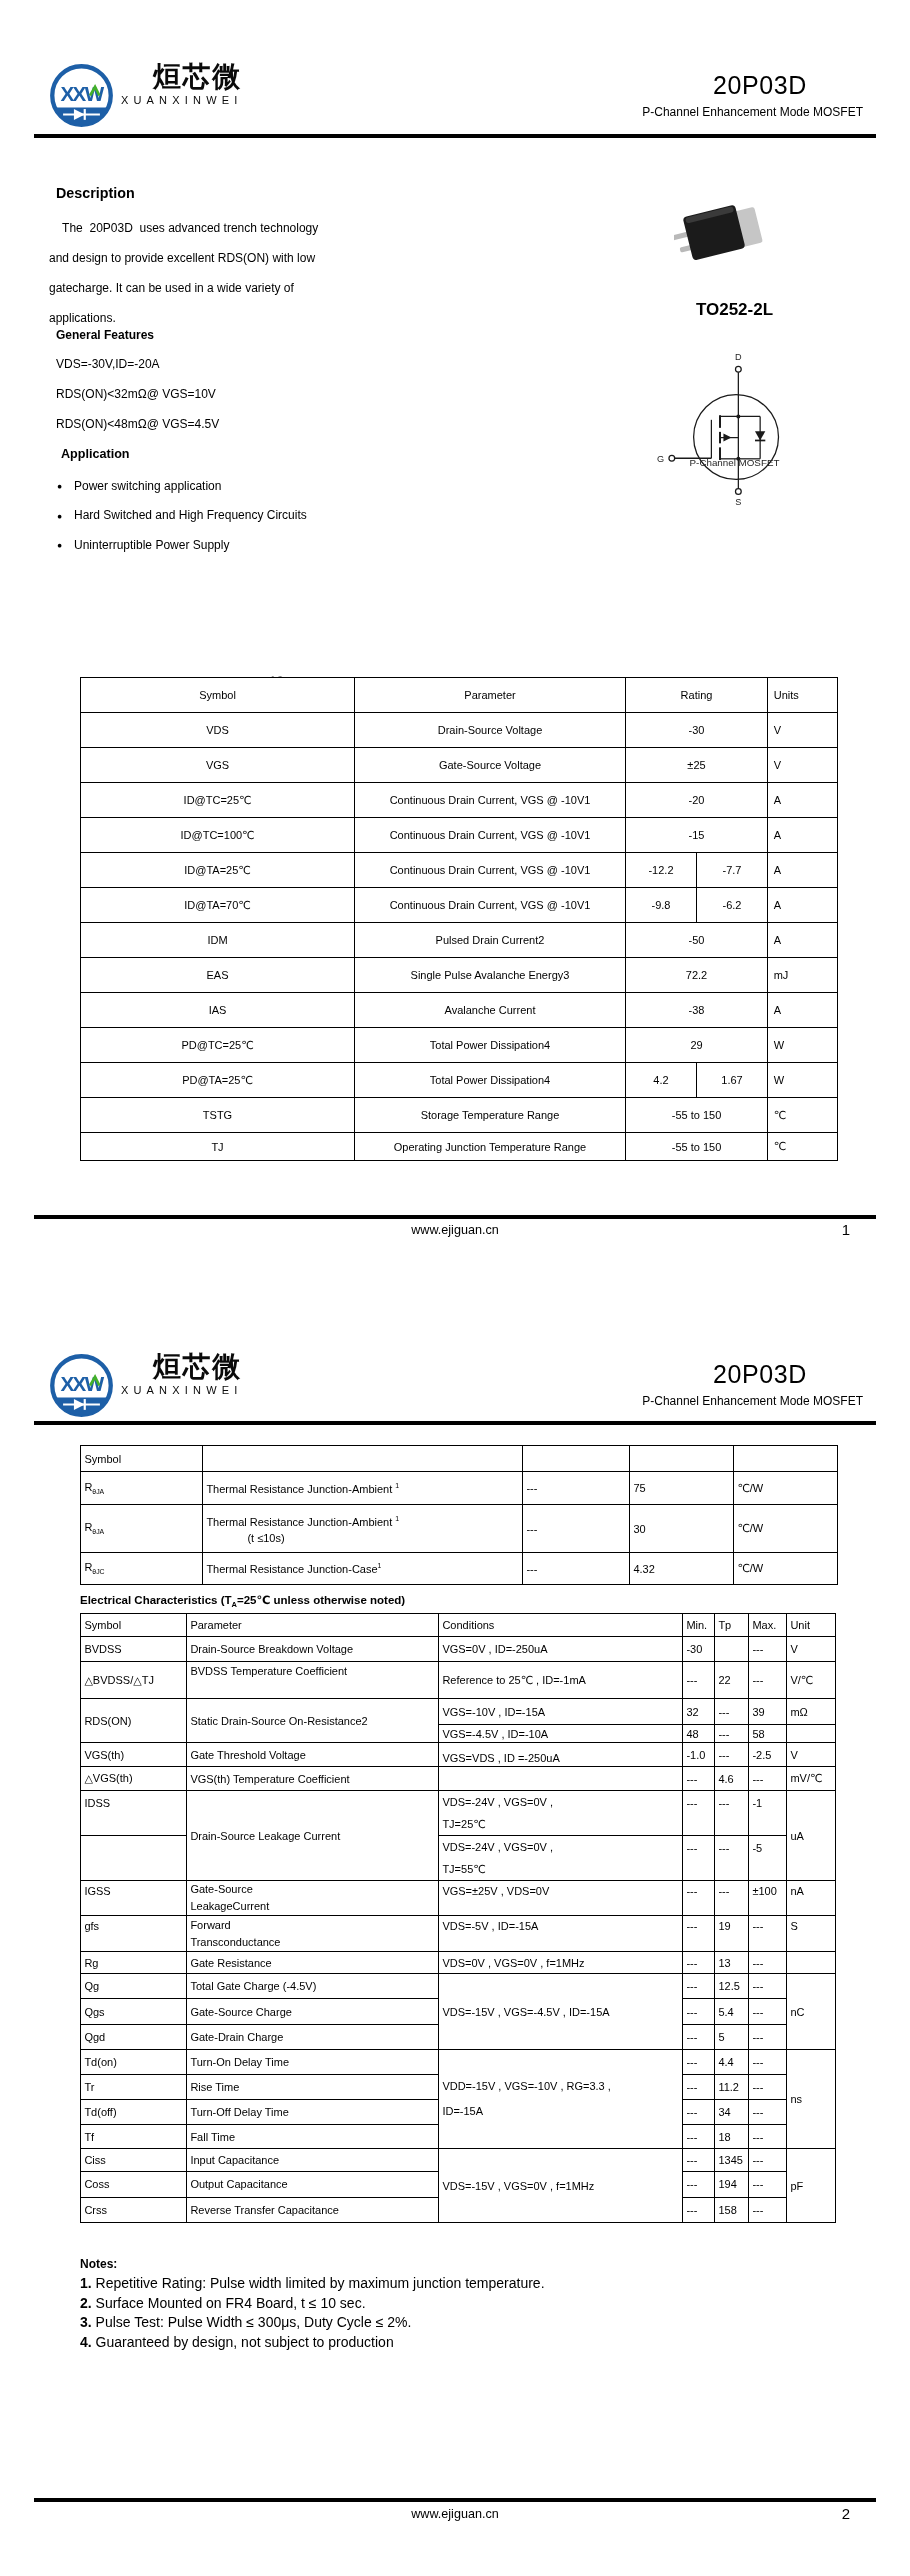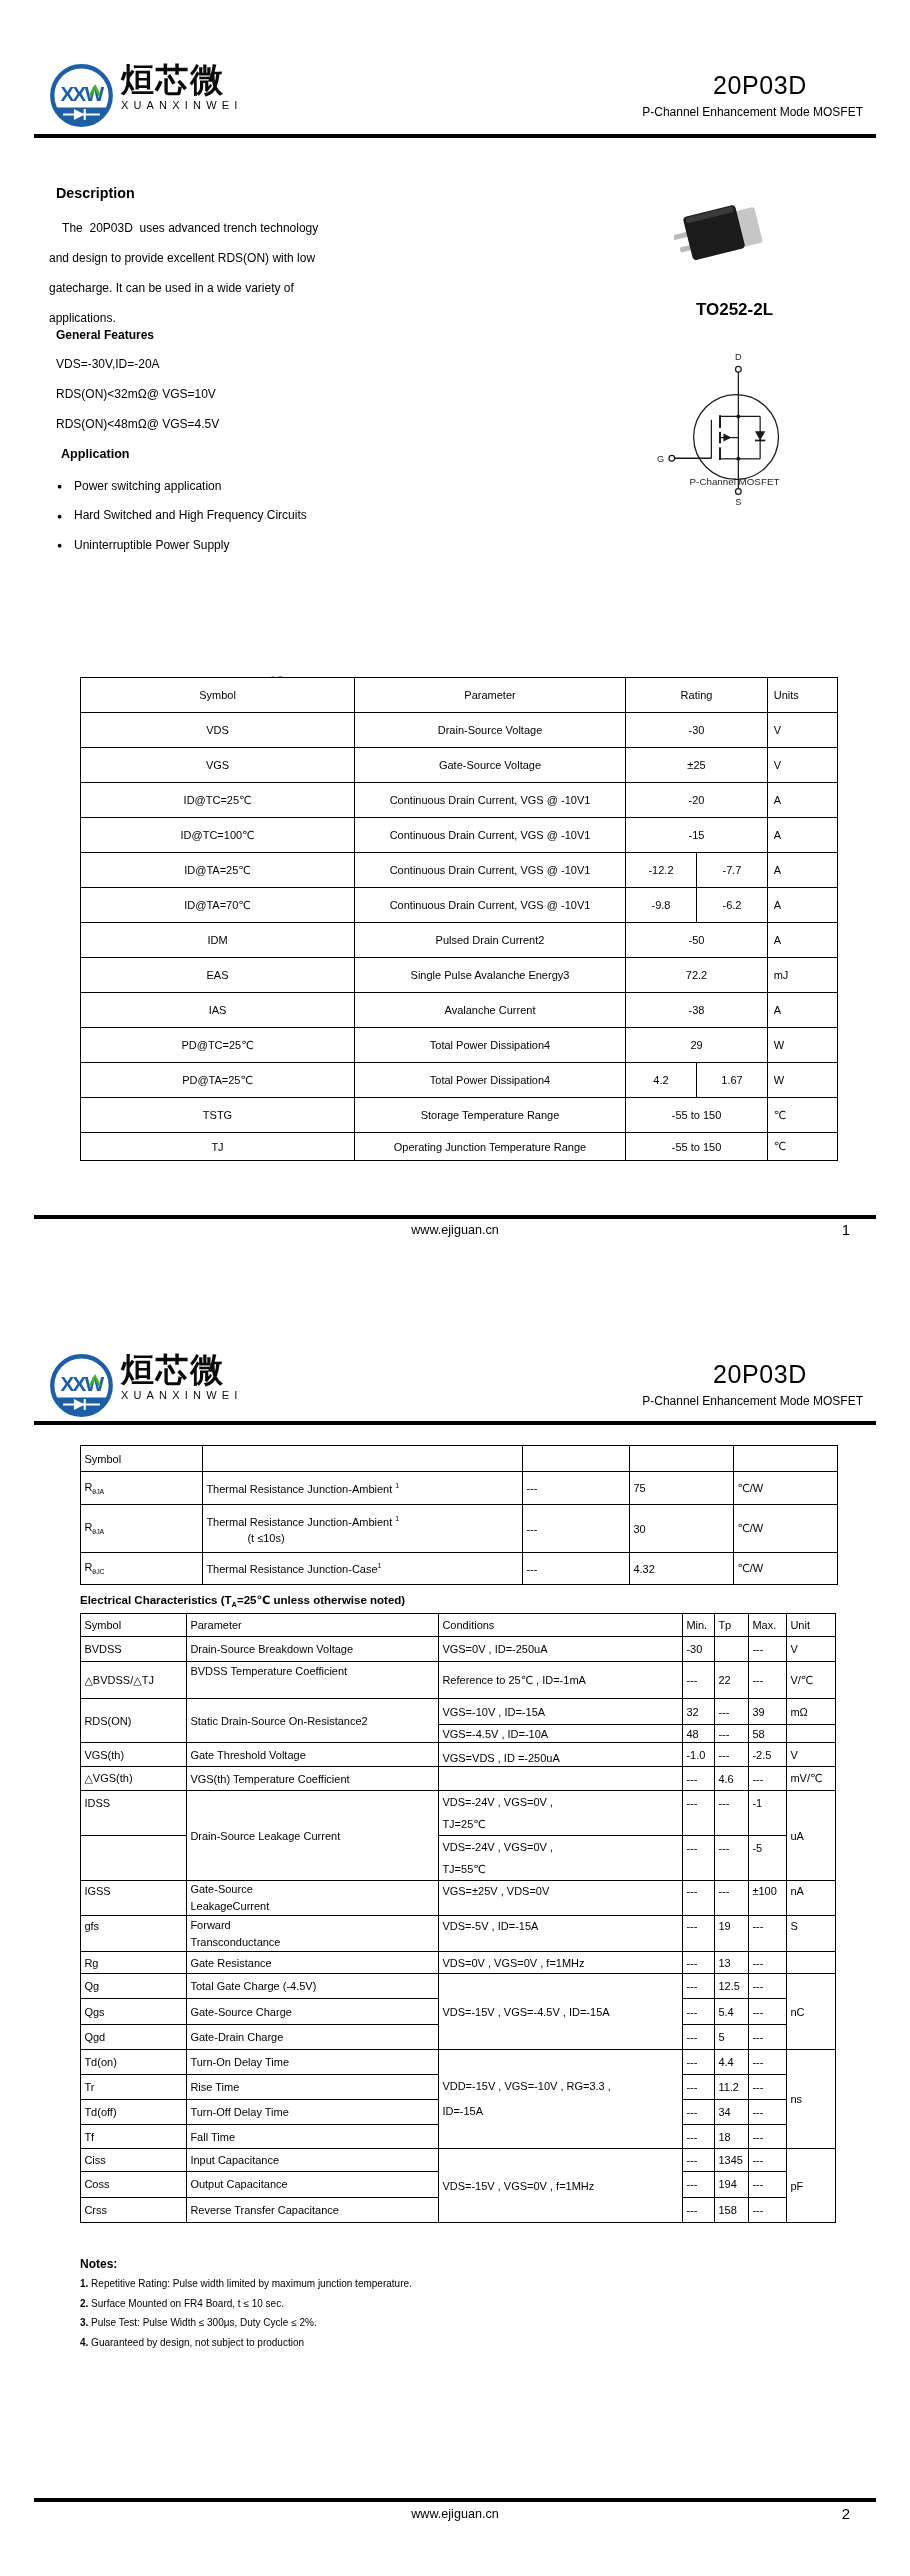--- a/index.html
+++ b/index.html
@@ -1,21 +1,21 @@
 <!DOCTYPE html>
 <html style="font-size:9.2px"><head>
 <meta charset="utf-8">
 <style>
   html,body{margin:0;padding:0;background:#e8e8e8;}
   #sheet{position:relative;width:910px;height:2576px;background:#fff;margin:0 auto;
          font-family:"Liberation Sans","DejaVu Sans",sans-serif;color:#000;overflow:hidden;}
   .abs{position:absolute;}
   
   .brand{display:flex;align-items:flex-start;gap:6.9px;}
-  .brand .cn{font-size:33px;font-weight:bold;line-height:1;letter-spacing:1.7px;color:#0a0a0a;}
+  .brand .cn{font-size:28px;font-weight:bold;line-height:1;letter-spacing:1.7px;color:#0a0a0a;margin-left:32px;}
   .brand .en{font-size:11px;letter-spacing:5.2px;margin-top:3.4px;color:#0a0a0a;}
   .pnblock{text-align:right;margin-left:32px;}
   .pn{font-size:25px;line-height:1;padding-right:56px;letter-spacing:0.6px;}
   .psub{font-size:12px;margin-top:6.9px;}
   .rule{left:34px;width:842px;height:4px;background:#000;}
   
   .h1{font-size:14.3px;font-weight:bold;}
   .h2{font-size:12px;font-weight:bold;}
   .body-lines div{font-size:12px;line-height:30px;white-space:pre;}
   .feat-lines div{font-size:12px;line-height:30px;}
@@ -32,21 +32,21 @@
   .amr td.units{text-align:left;padding-left:5.7px;margin-left:6px;}
   .ec td{text-align:left;padding:0 2.9px;}
   .ec td{border-top-width:1.1px;border-bottom-width:1.1px;}
   .thermal td{text-align:left;padding:0 4.6px;}
   .title-line{font-size:11.5px;font-weight:bold;}
   .title-line sub{font-size:7.5px;}
   .cond2 div{line-height:22px;}
   .cond2w div{line-height:25px;}
   .p2line div{line-height:17px;}
   
-  .notes div{font-size:10px;line-height:19.5px;}
+  .notes div{font-size:14px;line-height:19.5px;}
   .notes b{font-weight:bold;}
   
   .furl{left:0;width:910px;text-align:center;font-size:12.6px;}
   .fpage{font-size:15px;}
   sup{font-size:6.9px;}
 </style>
 </head>
 <body>
 
 <div id="sheet">
@@ -125,21 +125,21 @@
       <line x1="181" y1="156" x2="199" y2="156" stroke-width="3"></line>
     </g>
     <polygon points="126,144 126,158 140,151" fill="#1a1a1a"></polygon>
     <polygon points="181,140 199,140 190,156" fill="#1a1a1a"></polygon>
     <circle cx="152" cy="114" r="3.5" fill="#1a1a1a"></circle>
     <circle cx="152" cy="188" r="3.5" fill="#1a1a1a"></circle>
     <text x="152" y="16" text-anchor="middle" font-size="16" fill="#1f1f1f">D</text>
     <text x="10" y="193" font-size="16" fill="#1f1f1f">G</text>
     <text x="152" y="268" text-anchor="middle" font-size="16" fill="#1f1f1f">S</text>
   </svg>
-  <div class="abs pkg-cap" style="left:654px;top:476px;">P-Channel MOSFET</div>
+  <div class="abs pkg-cap" style="left:654px;top:457px;">P-Channel MOSFET</div>
 
   <div class="abs title-line" style="left:80px;top:657px;margin-top:17px;"><span>Absolute Maximum Ratings (T</span><sub>A</sub><span>=25℃unless otherwise noted)</span></div>
 
   <table class="abs t amr" style="left:80px;top:677px;width:756px;">
     <colgroup>
         <col style="width:274px">
         <col style="width:271px">
         <col style="width:71px">
         <col style="width:71px">
         <col style="width:70px">

